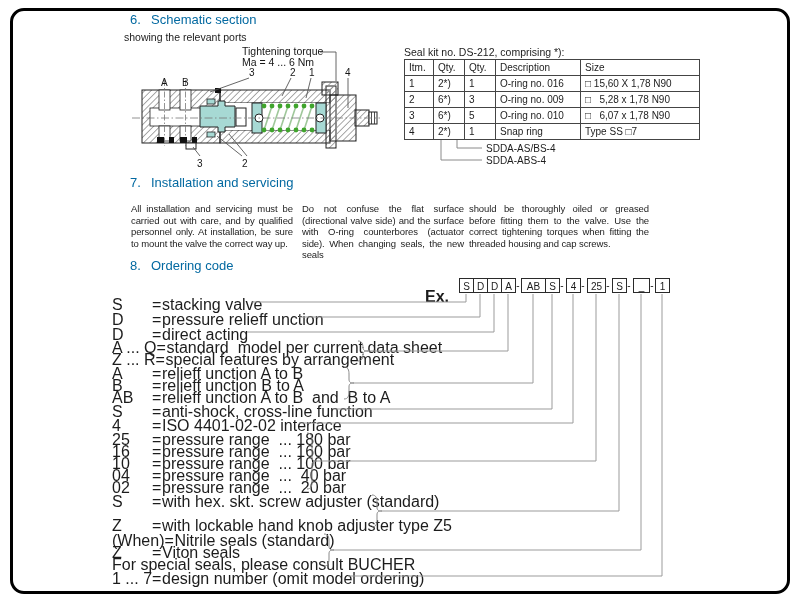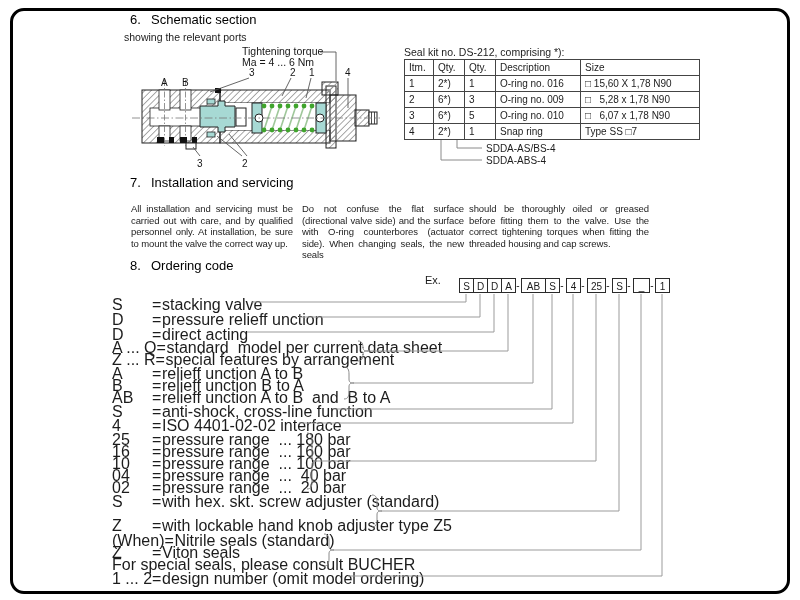--- a/index.html
+++ b/index.html
@@ -1,32 +1,32 @@
 <!DOCTYPE html>
 <html><head>
 <meta charset="utf-8">
 <style>
   html,body{margin:0;padding:0;background:#fff;}
   .page{position:relative;width:800px;height:600px;background:#fff;overflow:hidden;
         font-family:"Liberation Sans","DejaVu Sans",sans-serif;color:#1c1c1c;}
   .page-border{position:absolute;left:10px;top:8px;width:774px;height:580px;
         border:3px solid #000;border-radius:14px;pointer-events:none;}
   .abs{position:absolute;}
-  .sec-heading{position:absolute;font-size:13px;color:#000000;}
+  .sec-heading{position:absolute;font-size:13px;color:#0369a1;}
   .sec-num{display:inline-block;width:21px;}
   .subtitle{position:absolute;font-size:10.5px;}
   .para{position:absolute;font-size:9.5px;line-height:11.6px;text-align:justify;letter-spacing:-0.1px;margin-top:10px;}
   
   .sealkit-title{position:absolute;left:404px;top:46px;font-size:10.5px;}
   table.sealkit{position:absolute;left:404px;top:59px;border-collapse:collapse;font-size:10px;}
   table.sealkit td,table.sealkit th{border:1px solid #444;padding:1px 4px;height:13px;
         font-weight:normal;text-align:left;white-space:pre;}
   .kit-label{position:absolute;font-size:10px;}
   
-  .ex-label{position:absolute;left:425px;top:274px;font-size:11px;}
+  .ex-label{position:absolute;left:425px;top:288px;font-size:16px;font-weight:bold;}
   .oc-box{position:absolute;top:278px;height:15px;border:1px solid #2a2a2a;background:#fff;
         font-size:10px;line-height:15px;text-align:center;box-sizing:border-box;}
   .oc-dash{position:absolute;top:278px;width:6px;font-size:10px;line-height:15px;text-align:center;}
   
   .ocode-row{position:absolute;left:112px;font-size:16px;white-space:pre;height:12px;}
   .oc-code{display:inline-block;min-width:40px;}
   .oc-eq{display:inline-block;width:10px;}
   svg{display:block;}
   .overlay{position:absolute;left:0;top:0;pointer-events:none;}
 </style>
@@ -232,21 +232,21 @@
   <div class="ocode-row" style="top:431px;"><span class="oc-code">25</span><span class="oc-eq">=</span><span>pressure range  ... 180 bar</span></div>
   <div class="ocode-row" style="top:443px;"><span class="oc-code">16</span><span class="oc-eq">=</span><span>pressure range  ... 160 bar</span></div>
   <div class="ocode-row" style="top:455px;"><span class="oc-code">10</span><span class="oc-eq">=</span><span>pressure range  ... 100 bar</span></div>
   <div class="ocode-row" style="top:467px;"><span class="oc-code">04</span><span class="oc-eq">=</span><span>pressure range  ...  40 bar</span></div>
   <div class="ocode-row" style="top:479px;"><span class="oc-code">02</span><span class="oc-eq">=</span><span>pressure range  ...  20 bar</span></div>
   <div class="ocode-row" style="top:493px;"><span class="oc-code">S</span><span class="oc-eq">=</span><span>with hex. skt. screw adjuster (standard)</span></div>
   <div class="ocode-row" style="top:517px;"><span class="oc-code">Z</span><span class="oc-eq">=</span><span>with lockable hand knob adjuster type Z5</span></div>
   <div class="ocode-row" style="top:532px;"><span class="oc-code">(When)</span><span class="oc-eq">=</span><span>Nitrile seals (standard)</span></div>
   <div class="ocode-row" style="top:544px;"><span class="oc-code">Z</span><span class="oc-eq">=</span><span>Viton seals</span></div>
   <div class="ocode-row" style="top:556px;"><span class="oc-code" style="width:auto;">For special seals, please consult BUCHER</span><span></span></div>
-  <div class="ocode-row" style="top:570px;"><span class="oc-code">1 ... 2</span><span class="oc-eq">=</span><span>design number (omit model ordering)</span></div>
+  <div class="ocode-row" style="top:570px;"><span class="oc-code">1 ... 7</span><span class="oc-eq">=</span><span>design number (omit model ordering)</span></div>
 
   <svg class="overlay" width="800" height="600" viewBox="0 0 800 600">
 
     <g stroke="#8a8a8a" stroke-width="1" fill="none">
       <polyline points="457,140 457,148 482,148"></polyline>
       <polyline points="441,140 441,160 482,160"></polyline>
     </g>
 
     <g stroke="#9b9b9b" stroke-width="1" fill="none">
       <polyline points="466,294 466,302 252,302"></polyline>

